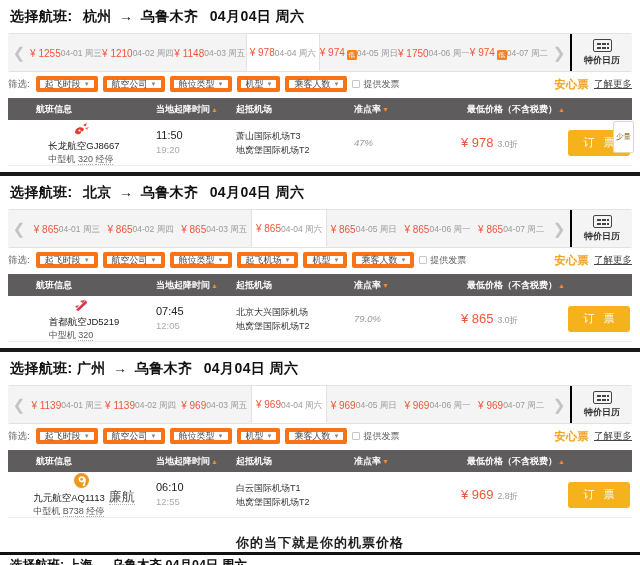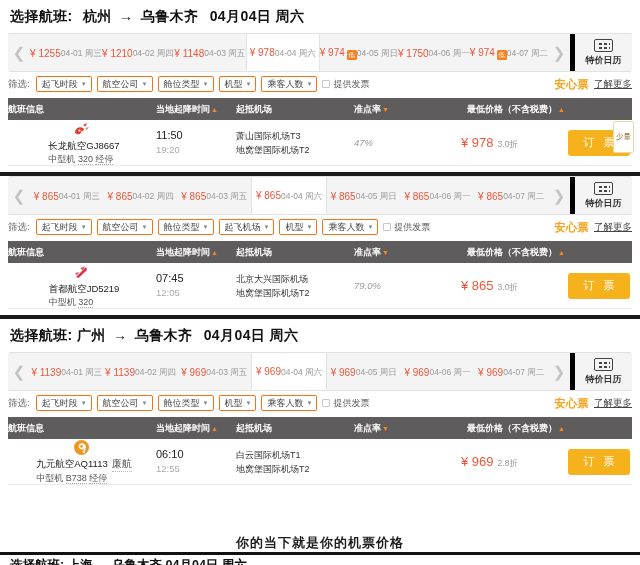--- a/index.html
+++ b/index.html
@@ -47,21 +47,21 @@
   }
   .ds-day.active { background: #fff; border: 1px solid #e2e2e2; border-bottom-color: #fff; border-top: none; }
   .ds-price { font-size: 10px; color: #f0563a; line-height: 13px; white-space: nowrap; }
   .ds-date { font-size: 8.5px; color: #999; line-height: 12px; white-space: nowrap; }
   .ds-badge {
     display: inline-block; width: 10px; height: 10px; vertical-align: -1px;
     margin-left: 2px; background: #f58220; border-radius: 1.5px;
     color: #fff; font-size: 6.5px; line-height: 10px; text-align: center;
   }
   .ds-cal {
-    width: 62px; flex: none; border-left: 5px solid #000000;
+    width: 62px; flex: none; border-left: 2px solid #000000;
     display: flex; flex-direction: column; align-items: center; justify-content: center;
     background: #f4f4f4;
   }
   .cal-icon {
     width: 19px; height: 13px; border: 1.4px solid #444; border-radius: 2px;
     position: relative; margin-bottom: 2px;
   }
   .cal-icon:before {
     content: ""; position: absolute; left: 2px; right: 2px; top: 3.5px; height: 1.5px;
     background: #444;
@@ -74,21 +74,21 @@
   }
   .cal-label { font-size: 9px; font-weight: bold; color: #333; white-space: nowrap; }
 
   
   .filters {
     display: flex; align-items: center; height: 24px;
     margin: 0 8px; position: relative;
   }
   .filters-label { font-size: 9.5px; color: #666; margin-right: 6px; white-space: nowrap; }
   .fbtn {
-    height: 16px; border: 1px solid #f97316; background: #fff;
+    height: 16px; border: 4px solid #f97316; background: #fff;
     border-radius: 2px; font-size: 9px; color: #444;
     padding: 0 4px 0 5px; margin-right: 5px;
     display: inline-flex; align-items: center; white-space: nowrap;
   }
   .fbtn .caret { margin-left: 3px; font-size: 6px; color: #888; }
   .fchk { display: inline-flex; align-items: center; font-size: 9px; color: #555; white-space: nowrap; }
   .fchk .box {
     width: 8px; height: 8px; border: 1px solid #c8c8c8; background: #fff;
     margin-right: 3px; display: inline-block; border-radius: 1px;
   }
@@ -104,41 +104,41 @@
   .more-link { font-size: 9.5px; color: #444; text-decoration: underline; white-space: nowrap; }
 
   
   .thead {
     background: #5e5c5c; color: #fff; height: 22px;
     margin: 2px 8px 0 8px;
     display: flex; align-items: center;
     font-size: 9px; font-weight: bold;
   }
   .th { white-space: nowrap; }
-  .c-info   { width: 148px; }
+  .c-info   { width: 148px; padding-left: 28px; }
   .c-time   { width: 80px; }
   .c-air    { width: 118px; }
   .c-rate   { width: 105px; }
   .c-price  { flex: 1 1 auto; text-align: left; padding-left: 8px;}
   .sortmark { font-size: 7px; margin-left: 1px; color: #f08a2d; }
 
   .trow {
     margin: 0 8px; height: 46px;
     display: flex; align-items: center;
     border-bottom: 1px solid #ededed;
     position: relative;
   }
   .cell { display: flex; flex-direction: column; justify-content: center; }
 
   .flight-info { width: 148px; display: flex; align-items: center; padding-left: 4px; }
   .logo { width: 19px; height: 19px; flex: none; margin-right: 5px; position: relative; }
   .fi-lines { display: flex; flex-direction: column; }
   .fi-name { font-size: 9.5px; color: #222; line-height: 14px; white-space: nowrap; }
   .fi-tag {
-    display: inline-block; font-size: 10px; color: #555;
+    display: inline-block; font-size: 13px; color: #555;
     border-bottom: 1px dotted #bbb; margin-left: 4px;
   }
   .fi-sub { font-size: 9px; color: #555; line-height: 13px; white-space: nowrap; }
   .fi-sub .dotted { border-bottom: 1px dotted #aaa; }
 
   .times { width: 80px; }
   .t-dep { font-size: 11px; font-weight: normal; color: #222; line-height: 15px; }
   .t-arr { font-size: 9.5px; color: #aaa; line-height: 14px; }
 
   .airports { width: 118px; }
@@ -308,20 +308,27 @@
       <div class="bookwrap">
         <div class="bookbtn">订 票</div>
         <div class="fewbadge">少量</div>
       </div>
     </div>
   </div>
 
   <div class="sec-divider"></div>
 
   <div class="section">
+    <div class="sec-title">
+      <span>选择航班:</span>
+      <span style="margin-left:6px">北京</span>
+      <span class="arrow">→</span>
+      <span>乌鲁木齐</span>
+      <span class="date">04月04日 周六</span>
+    </div>
 
     <div class="datestrip">
       <div class="ds-arrow">❮</div>
       <div class="ds-days">
         <div class="ds-day">
           <div class="ds-price">¥ 865</div>
           <div class="ds-date">04-01 周三</div>
         </div>
         <div class="ds-day">
           <div class="ds-price">¥ 865</div>

